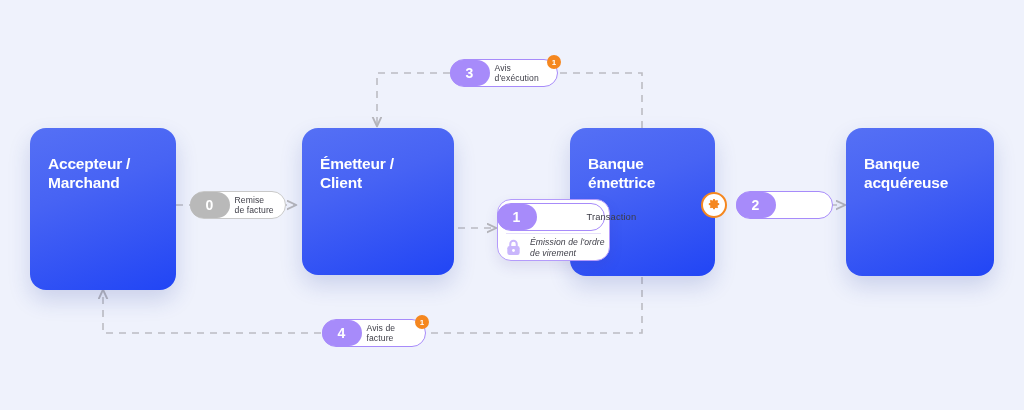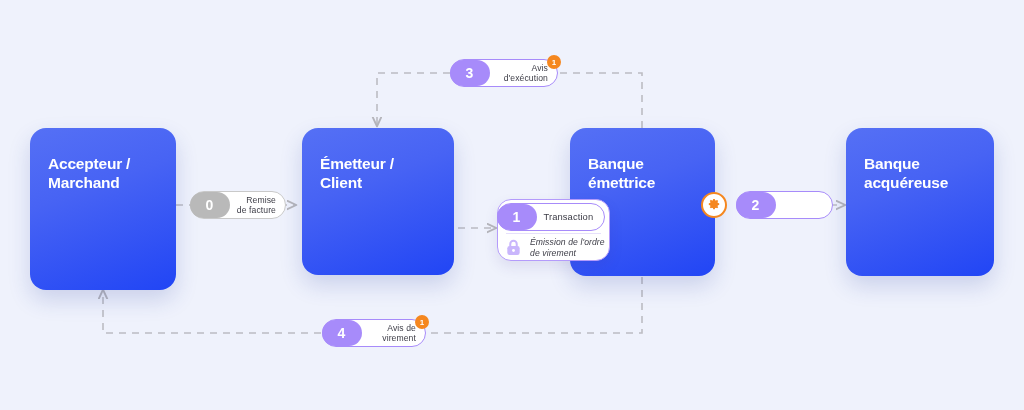--- a/index.html
+++ b/index.html
@@ -74,21 +74,21 @@
     margin-left: -1.5px;
   }
   .chip.gray .chip-badge {
     background: #b9b9b9;
   }
   .chip.purple .chip-badge {
     background: #a78bfa;
   }
   .chip-text {
     flex: 1;
-    text-align: right;
+    text-align: left;
     padding: 0 9px 0 5px;
     font-size: 8.6px;
     line-height: 1.22;
     color: #3c3c46;
     white-space: pre-line;
     letter-spacing: 0.1px;
   }
   .dot-badge {
     position: absolute;
     width: 14px;
@@ -132,20 +132,21 @@
     background: #ffffff;
     box-sizing: border-box;
     margin-left: -7px;
   }
   .card-pill .chip-badge {
     background: #a78bfa;
   }
   .card-pill .chip-text {
     padding: 0 12px 0 7px;
     font-size: 9.4px;
+    margin-left: 43px;
   }
   .lock-icon {
     width: 19px;
     height: 19px;
     margin-left: 6px;
     margin-right: 7px;
     flex: none;
   }
   .card-sub {
     font-size: 8.6px;
@@ -226,21 +227,21 @@
   <div class="chip purple" style="left:450px; top:59px; width:108px;">
     <div class="chip-badge">3</div>
     <div class="chip-text">Avis
 d'exécution</div>
     <div class="dot-badge">1</div>
   </div>
 
   <div class="chip purple" style="left:322px; top:319px; width:104px;">
     <div class="chip-badge">4</div>
     <div class="chip-text">Avis de
-virement</div>
+facture</div>
     <div class="dot-badge">1</div>
   </div>
 
   <div class="card" style="left:497px; top:199px; width:113px; height:62px;">
     <div class="card-row">
       <div class="card-pill" style="width:108px;">
         <div class="chip-badge">1</div>
         <div class="chip-text">Transaction</div>
       </div>
     </div>

